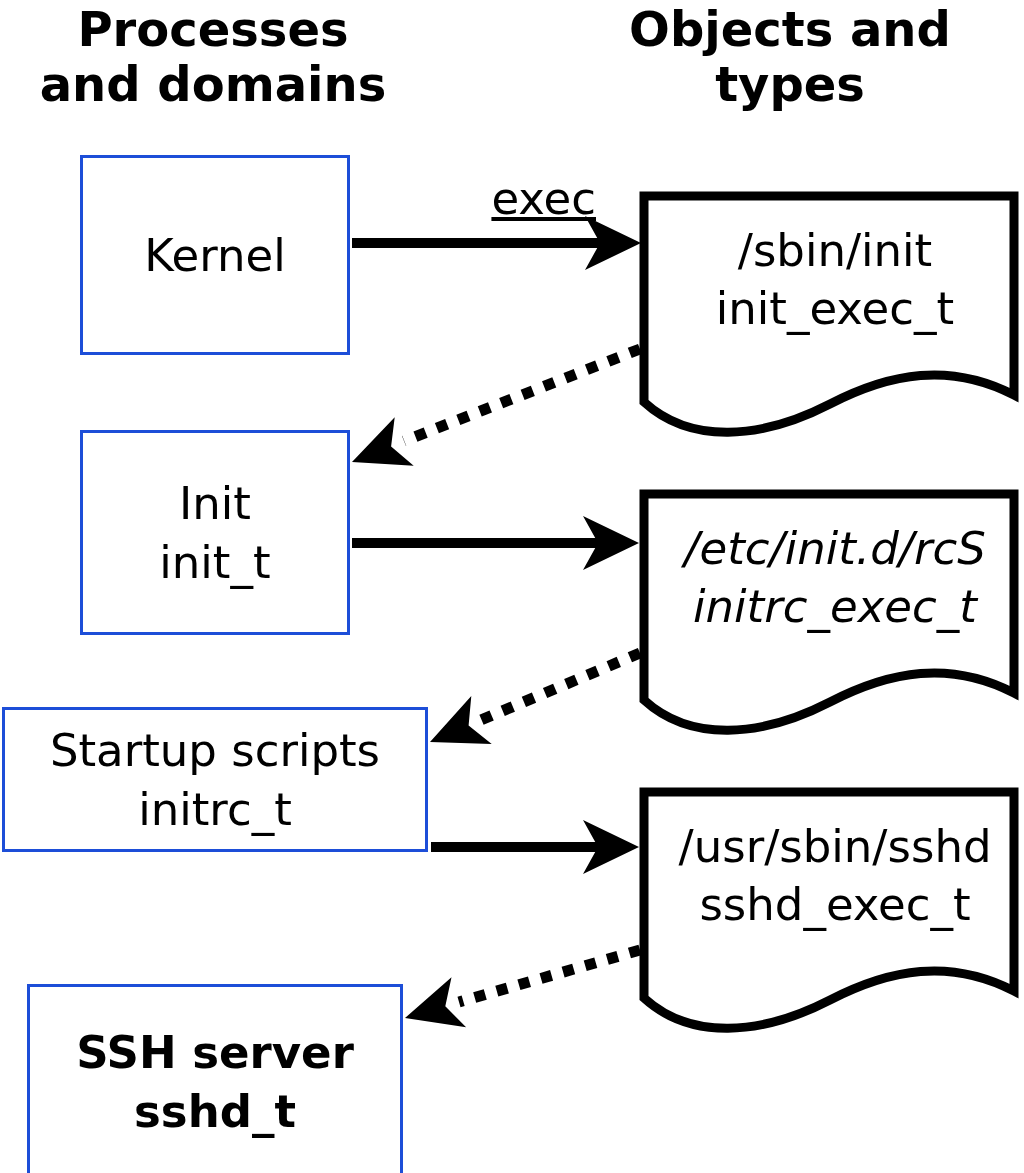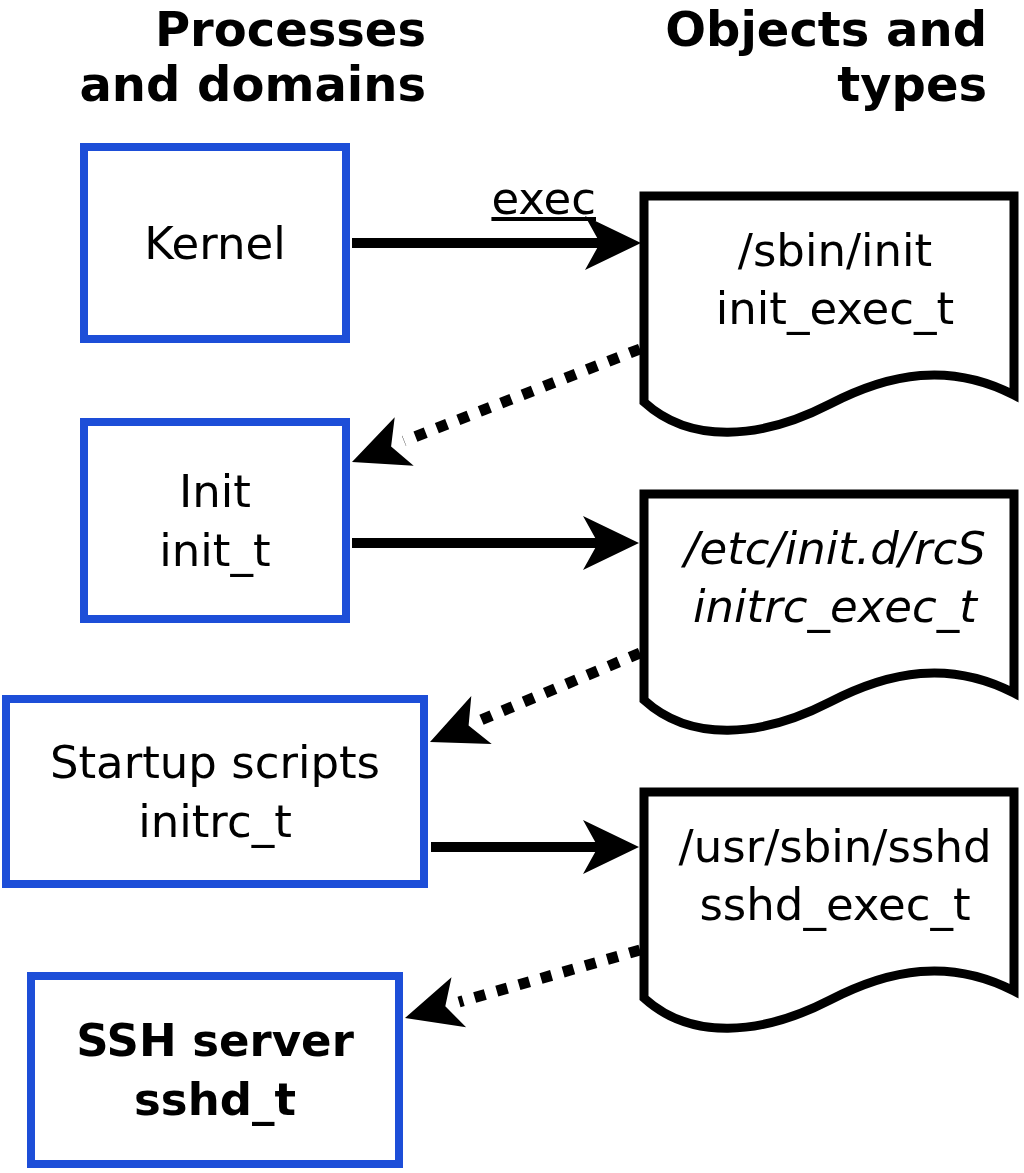--- a/index.html
+++ b/index.html
@@ -8,43 +8,44 @@
     width: 1024px;
     height: 1173px;
     background: #ffffff;
     color: #000000;
     font-family: "DejaVu Sans", sans-serif;
     overflow: hidden;
   }
   .layer { position: absolute; left: 0; top: 0; }
   .hdr {
     position: absolute;
-    text-align: right;
+    text-align: center;
     font-weight: bold;
     font-size: 48px;
     line-height: 55px;
   }
   #hdr-left  { left: 0px;   top: 2px; width: 426px; }
   #hdr-right { left: 593px; top: 2px; width: 394px; }
   .pbox {
     position: absolute;
     box-sizing: border-box;
-    border: 8px solid #1d4ed8;
+    border: 3px solid #1d4ed8;
     background: #fff;
     display: flex;
     flex-direction: column;
     align-items: center;
     justify-content: center;
     font-size: 45px;
     line-height: 59px;
     text-align: center;
+    margin-top: 12px;
   }
   #box-kernel  { left: 80px; top: 143px; width: 270px; height: 200px; }
   #box-init    { left: 80px; top: 418px; width: 270px; height: 205px; }
-  #box-startup { left: 2px;  top: 695px; width: 426px; height: 193px; }
+  #box-startup { left: 2px;  top: 695px; width: 426px; height: 145px; }
   #box-sshd    { left: 27px; top: 972px; width: 376px; height: 196px; font-weight: bold; }
   .doctext {
     position: absolute;
     left: 648px;
     width: 362px;
     height: 168px;
     display: flex;
     flex-direction: column;
     align-items: center;
     justify-content: center;

